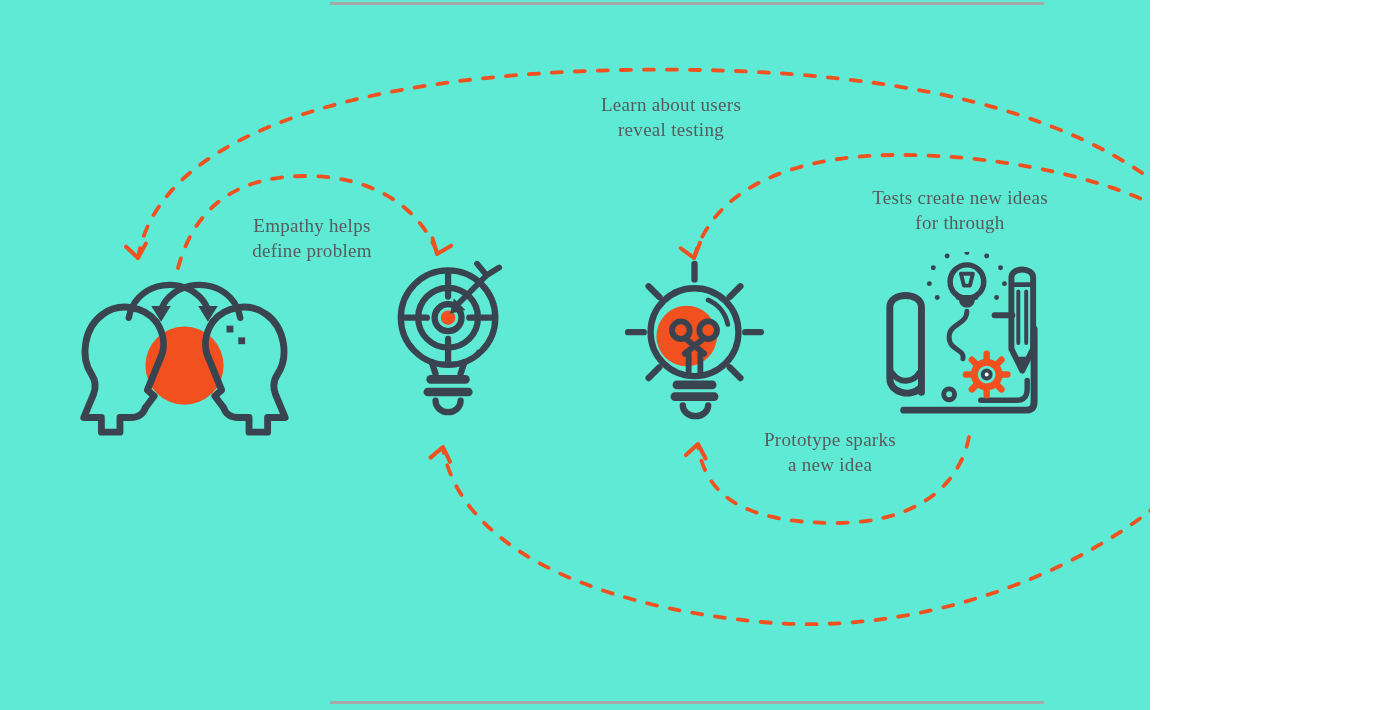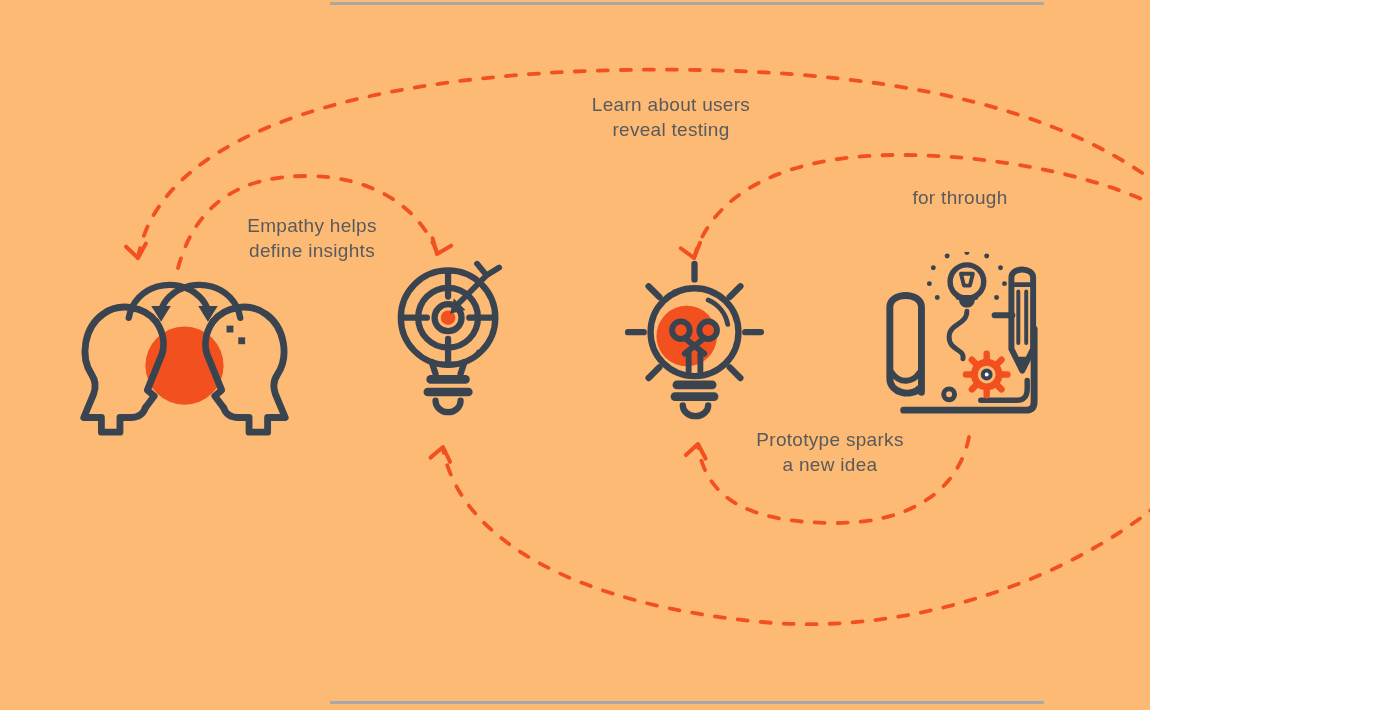--- a/index.html
+++ b/index.html
@@ -3,22 +3,22 @@
 <meta charset="utf-8">
 <style>
   :root{
     --accent:#F2501E;
     --icon:#3A4450;
     --text:#595A5C;
     --rule:#A8A8A8;
   }
   html,body{margin:0;padding:0;background:#fff;}
   .canvas{
-    position:relative;width:1150px;height:710px;background:#fdba74;overflow:hidden;
-    font-family:Liberation Sans, sans-serif;
+    position:relative;width:1150px;height:710px;background:#5eead4;overflow:hidden;
+    font-family:Liberation Serif, serif;
   }
   .rule{position:absolute;height:3px;background:var(--rule);}
   .rule.top{left:330px;top:2px;width:714px;}
   .rule.bottom{left:330px;top:701px;width:714px;}
   .label{
     position:absolute;color:var(--text);font-size:19px;line-height:25px;
     text-align:center;letter-spacing:.3px;white-space:nowrap;
     transform:translateX(-50%);
   }
   .label span{display:block;}
@@ -182,23 +182,24 @@
     <line class="dS" stroke-width="11" x1="128" y1="146" x2="143" y2="161"></line>
     <path class="oS" stroke-width="8" d="M 97,128 L 107,138 L 124,116"></path>
   </svg>
 
   <div class="label" style="left:671px;top:92px">
     <span>Learn about users</span>
     <span>reveal testing</span>
   </div>
   <div class="label" style="left:312px;top:213px">
     <span>Empathy helps</span>
-    <span>define insights</span>
+    <span>define problem</span>
   </div>
   <div class="label" style="left:960px;top:185px">
+    <span>Tests create new ideas</span>
     <span>for through</span>
   </div>
   <div class="label" style="left:830px;top:427px">
     <span>Prototype sparks</span>
     <span>a new idea</span>
   </div>
   <div class="label" style="left:831px;top:569px">
   </div>
 
 </div>

